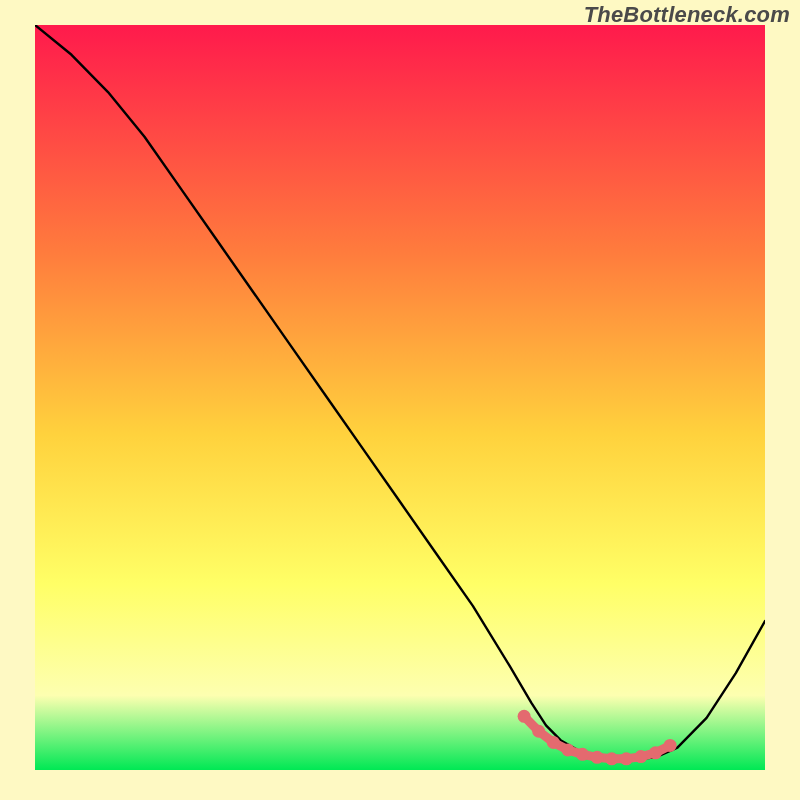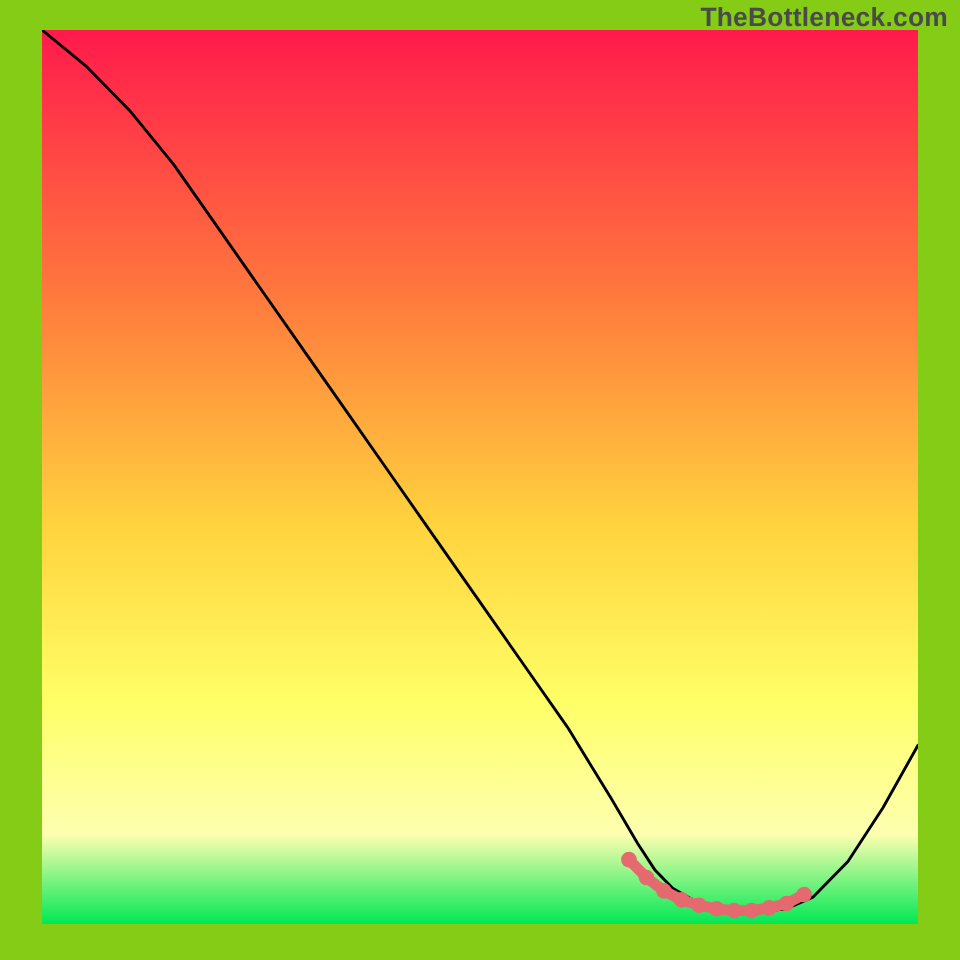--- a/index.html
+++ b/index.html
@@ -8,21 +8,22 @@
     width: 800px;
     height: 800px;
     background: #000000;
     overflow: hidden;
     font-family: Arial, Helvetica, sans-serif;
   }
   .frame {
     position: relative;
     width: 800px;
     height: 800px;
-    background: #84cc16;
+    background: #fef9c3;
+    font-style: italic;
   }
   .watermark {
     position: absolute;
     top: 2px;
     right: 10px;
     color: #4a4a4a;
     font-size: 22px;
     font-weight: 600;
     letter-spacing: 0.2px;
     z-index: 20;

